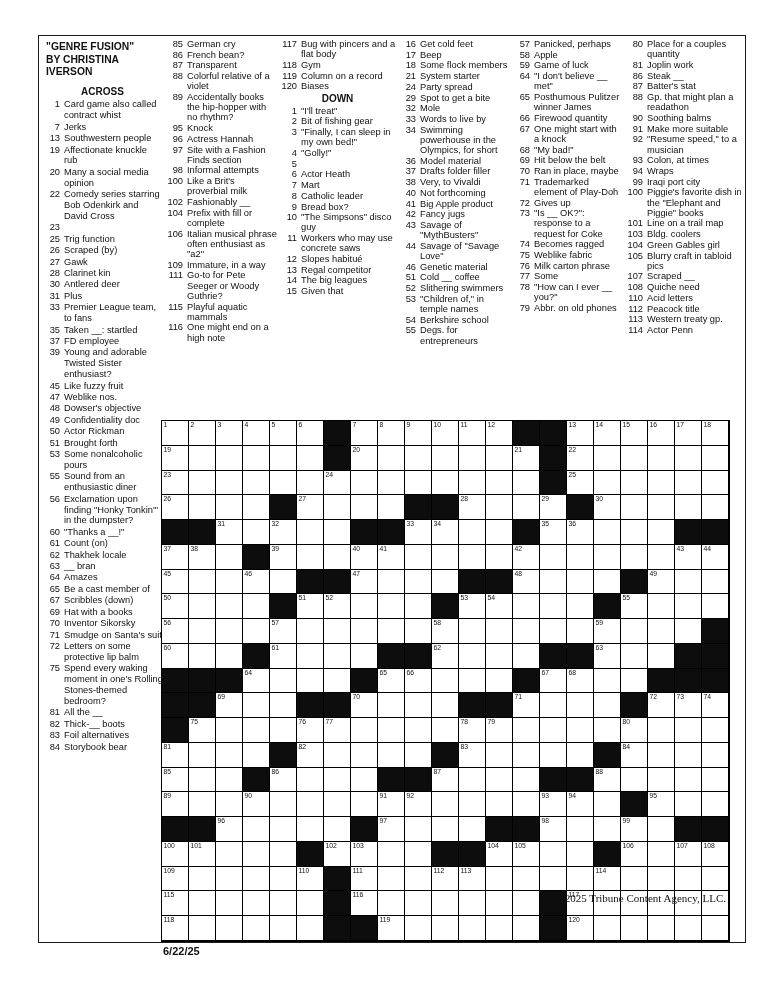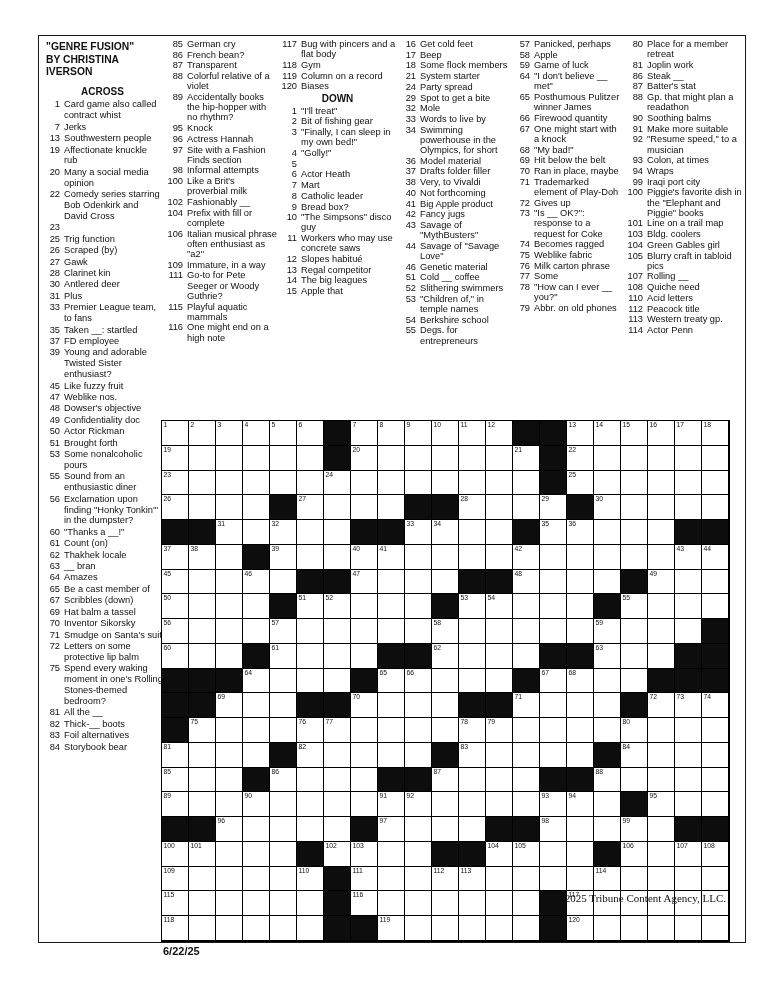--- a/index.html
+++ b/index.html
@@ -161,21 +161,21 @@
         <div class="clue">
           <span class="cn">65</span>
           <span class="ct">Be a cast member of</span>
         </div>
         <div class="clue">
           <span class="cn">67</span>
           <span class="ct">Scribbles (down)</span>
         </div>
         <div class="clue">
           <span class="cn">69</span>
-          <span class="ct">Hat balm a tassel</span>
+          <span class="ct">Hat with a books</span>
         </div>
         <div class="clue">
           <span class="cn">70</span>
           <span class="ct">Inventor Sikorsky</span>
         </div>
         <div class="clue">
           <span class="cn">71</span>
           <span class="ct">Smudge on Santa's suit</span>
         </div>
         <div class="clue">
@@ -341,21 +341,21 @@
         <div class="clue">
           <span class="cn">13</span>
           <span class="ct">Regal competitor</span>
         </div>
         <div class="clue">
           <span class="cn">14</span>
           <span class="ct">The big leagues</span>
         </div>
         <div class="clue">
           <span class="cn">15</span>
-          <span class="ct">Apple that</span>
+          <span class="ct">Given that</span>
         </div>
       </div>
       <div class="cluecol" id="col-4" style="left: 359px; width: 113px;">
         <div class="clue">
           <span class="cn">16</span>
           <span class="ct">Get cold feet</span>
         </div>
         <div class="clue">
           <span class="cn">17</span>
           <span class="ct">Beep</span>
@@ -519,21 +519,21 @@
           <span class="ct">"How can I ever __ you?"</span>
         </div>
         <div class="clue">
           <span class="cn">79</span>
           <span class="ct">Abbr. on old phones</span>
         </div>
       </div>
       <div class="cluecol" id="col-6" style="left: 586px; width: 117px;">
         <div class="clue">
           <span class="cn">80</span>
-          <span class="ct">Place for a member retreat</span>
+          <span class="ct">Place for a couples quantity</span>
         </div>
         <div class="clue">
           <span class="cn">81</span>
           <span class="ct">Joplin work</span>
         </div>
         <div class="clue">
           <span class="cn">86</span>
           <span class="ct">Steak __</span>
         </div>
         <div class="clue">
@@ -583,21 +583,21 @@
         <div class="clue">
           <span class="cn">104</span>
           <span class="ct">Green Gables girl</span>
         </div>
         <div class="clue">
           <span class="cn">105</span>
           <span class="ct">Blurry craft in tabloid pics</span>
         </div>
         <div class="clue">
           <span class="cn">107</span>
-          <span class="ct">Rolling __</span>
+          <span class="ct">Scraped __</span>
         </div>
         <div class="clue">
           <span class="cn">108</span>
           <span class="ct">Quiche need</span>
         </div>
         <div class="clue">
           <span class="cn">110</span>
           <span class="ct">Acid letters</span>
         </div>
         <div class="clue">

